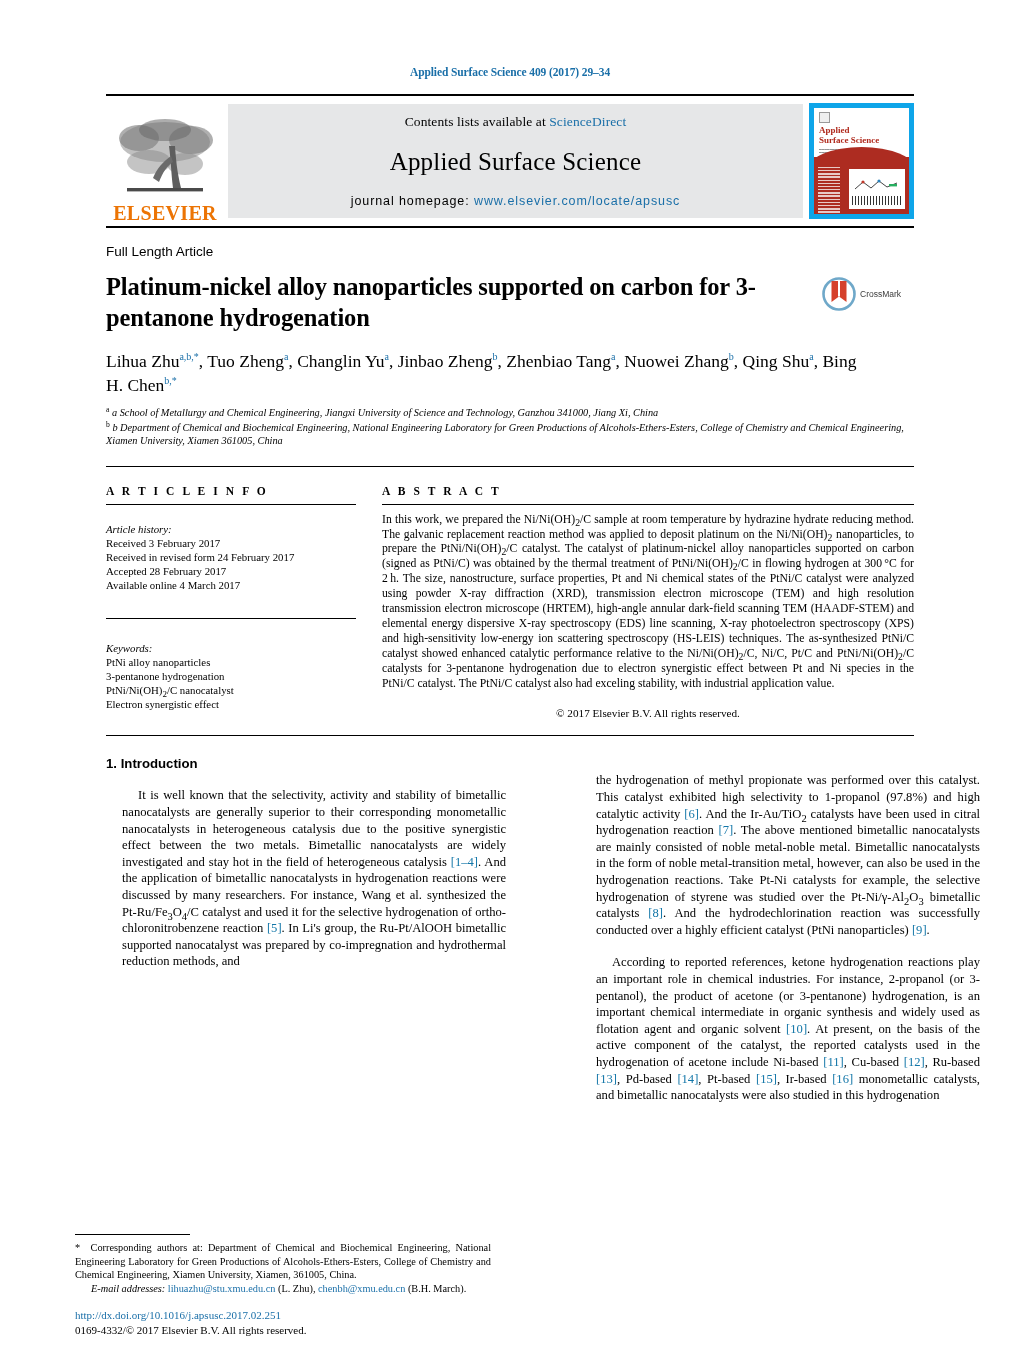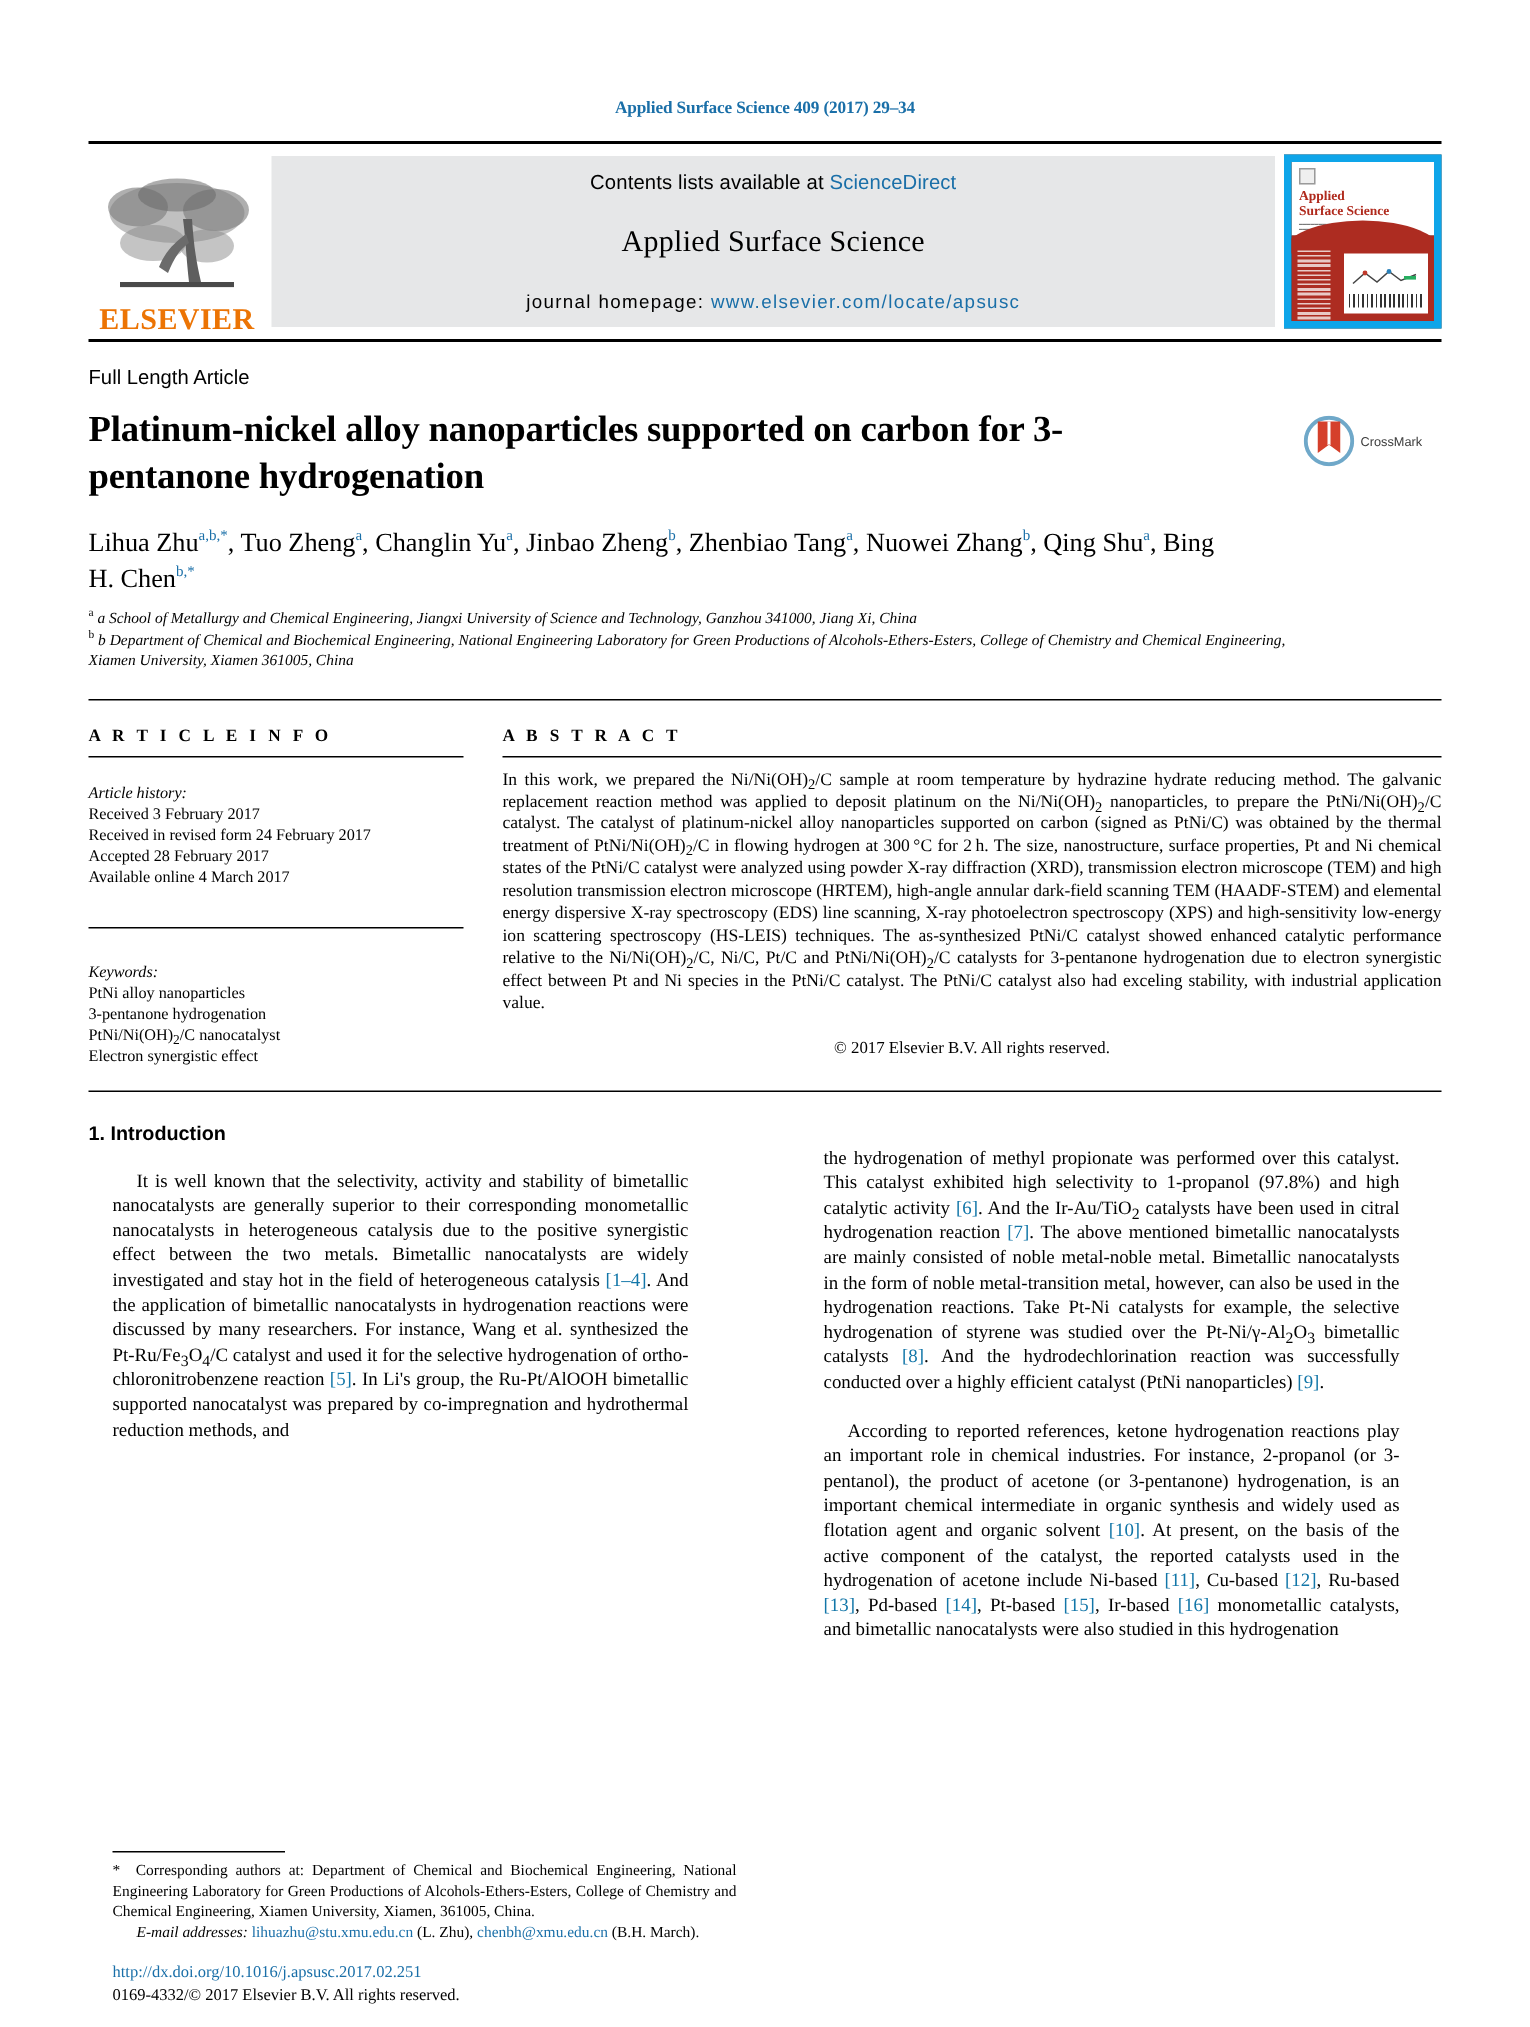--- a/index.html
+++ b/index.html
@@ -13,21 +13,21 @@
     font-family: "Liberation Serif", serif;
     color: #000000;
     position: relative;
     overflow: hidden;
   }
   .page {
     position: relative;
     width: 1020px;
     height: 1351px;
     box-sizing: border-box;
-    padding: 0 59px;
+    padding: 0 106px;
   }
   a, .link {
     color: #1a6fa8;
     text-decoration: none;
   }
 
   
   .running-head {
     text-align: center;
     color: #1a6fa8;
@@ -72,27 +72,27 @@
     margin: 8px 6px 8px 4px;
     display: flex;
     flex-direction: column;
     align-items: center;
     justify-content: space-between;
     padding: 10px 0 10px 0;
     box-sizing: border-box;
   }
   .contents-line {
     font-size: 13.5px;
-    font-family: Liberation Sans, sans-serif;
+    font-family: Liberation Serif, serif;
     letter-spacing: 0.1px;
     text-align: center;
   }
   .contents-line .sd { color:#1a6fa8; }
   .journal-name {
-    font-size: 20px;
+    font-size: 25px;
     font-family: "Liberation Serif", serif;
     letter-spacing: 0.2px;
   }
   .homepage-line {
     font-size: 12.5px;
     font-family: "Liberation Sans", sans-serif;
     letter-spacing: 0.9px;
   }
   .homepage-line .hp-url { color:#1a6fa8; }
   .cover-thumb {

